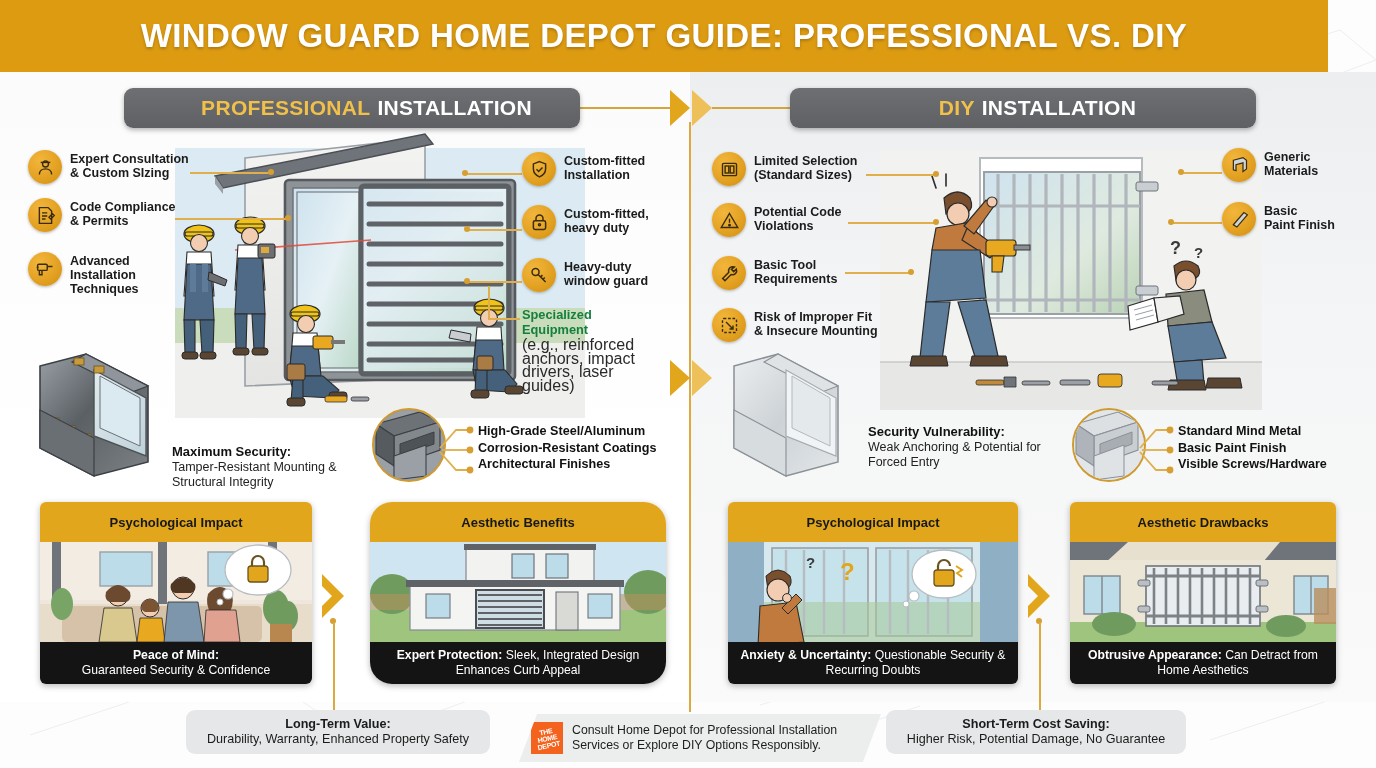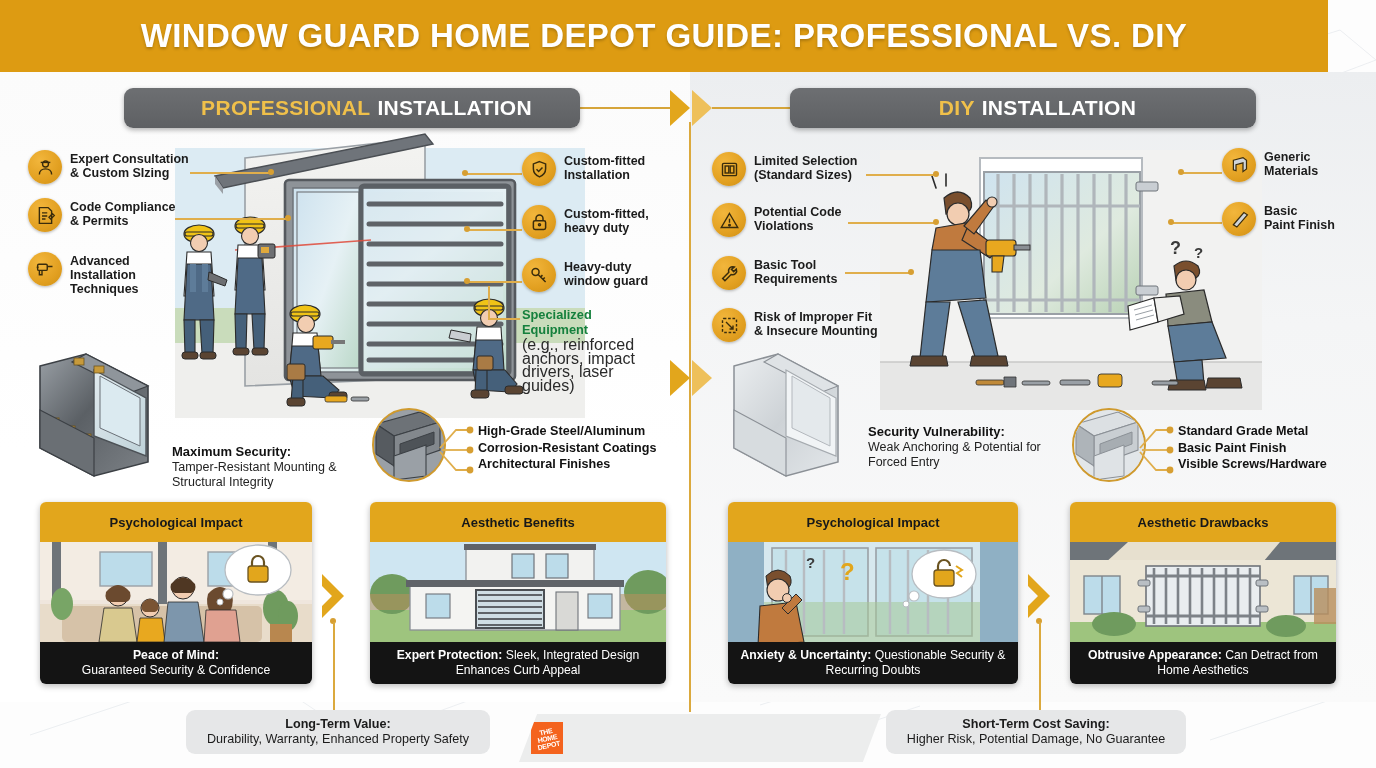--- a/index.html
+++ b/index.html
@@ -672,21 +672,21 @@
   </div>
   <svg style="position:absolute;left:1138px;top:420px;z-index:5;" width="36" height="56" viewBox="0 0 36 56">
     <path d="M2 28 L18 10 L34 10" stroke="#e0ae4b" stroke-width="1.8" fill="none"></path>
     <path d="M4 30 L34 30" stroke="#e0ae4b" stroke-width="1.8" fill="none"></path>
     <path d="M2 32 L18 50 L34 50" stroke="#e0ae4b" stroke-width="1.8" fill="none"></path>
     <circle cx="32" cy="10" r="3.4" fill="#d79f32"></circle>
     <circle cx="32" cy="30" r="3.4" fill="#d79f32"></circle>
     <circle cx="32" cy="50" r="3.4" fill="#d79f32"></circle>
   </svg>
   <div class="bulletcol" style="left:1178px;top:423px;">
-    <div>Standard Grade Metal</div>
+    <div>Standard Mind Metal</div>
     <div>Basic Paint Finish</div>
     <div>Visible Screws/Hardware</div>
   </div>
 
   <div class="card" style="left:40px;top:502px;width:272px;">
     <div class="chead">Psychological Impact</div>
     <div class="cbody">
       <svg width="272" height="100" viewBox="0 0 272 100" preserveAspectRatio="none">
         <rect width="272" height="100" fill="#efe6dd"></rect>
         <rect x="0" y="0" width="272" height="58" fill="#f3ece3"></rect>
@@ -735,21 +735,21 @@
     <div class="cfoot">
       <span><b>Peace of Mind:</b><br>
       <span>Guaranteed Security &amp; Confidence</span></span>
     </div>
   </div>
 
   <svg class="goldarrow" style="left:318px;top:570px;" width="30" height="52" viewBox="0 0 30 52">
     <path d="M4 4 L26 26 L4 48 L4 36 L14 26 L4 16 Z" fill="#e2a61c"></path>
   </svg>
 
-  <div class="card" style="left:370px;top:502px;width:296px;">
+  <div class="card" style="left:370px;top:502px;width:296px;border-radius:22px;">
     <div class="chead">Aesthetic Benefits</div>
     <div class="cbody">
       <svg width="296" height="100" viewBox="0 0 296 100" preserveAspectRatio="none">
         <rect width="296" height="100" fill="#cfe6f2"></rect>
         <rect x="0" y="68" width="296" height="32" fill="#9ec47e"></rect>
         <g fill="#6f9b5e">
             <ellipse cx="22" cy="52" rx="22" ry="20"></ellipse>
             <ellipse cx="278" cy="50" rx="24" ry="22"></ellipse>
           </g>
         <rect x="0" y="52" width="296" height="16" fill="#b98f5d" opacity=".55"></rect>
@@ -896,15 +896,19 @@
   </div>
 
   <div class="hdbox">
     <div class="hdlogo">
       <span>
         <span>THE</span><br>
         <span>HOME</span><br>
         <span>DEPOT</span>
       </span>
     </div>
+    <div class="hdtext">
+      <span>Consult Home Depot for Professional Installation</span><br>
+      <span>Services or Explore DIY Options Responsibly.</span>
+    </div>
   </div>
 
 </div>
 
 </body></html>

